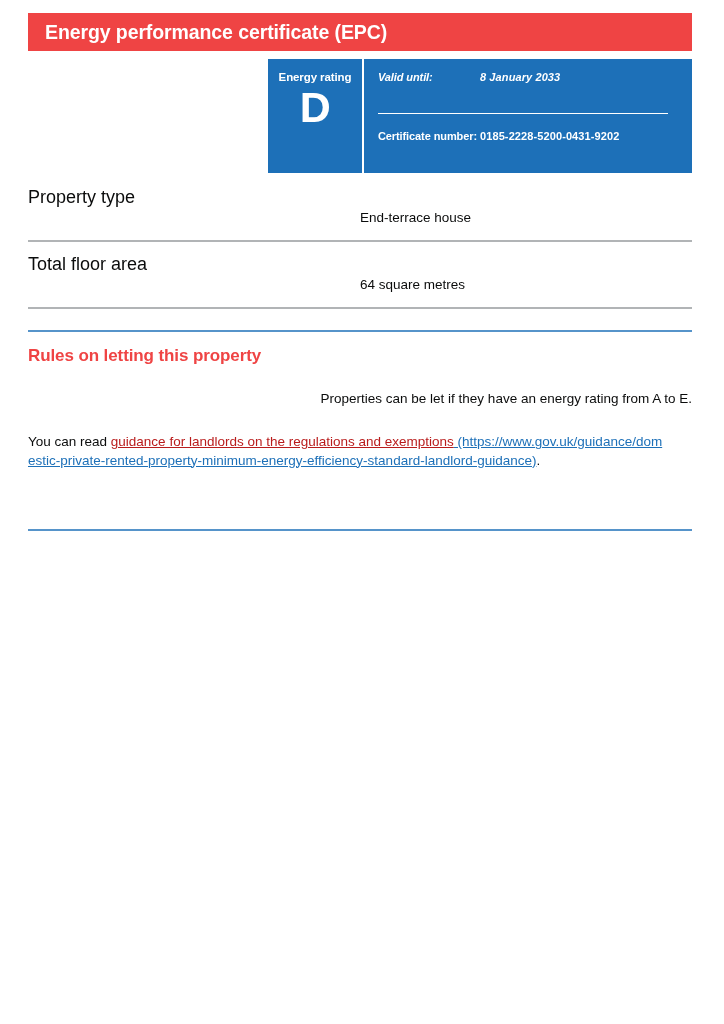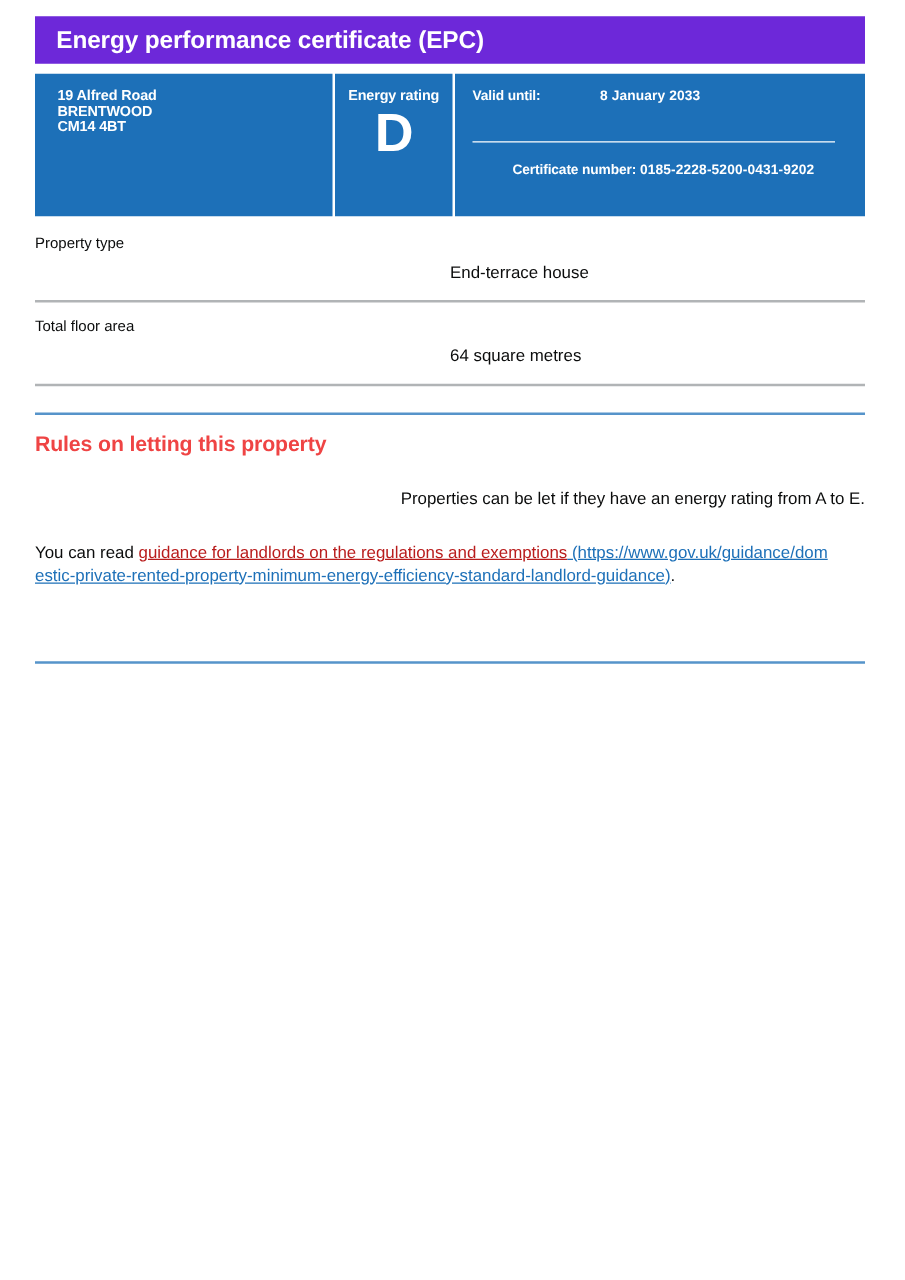--- a/index.html
+++ b/index.html
@@ -26,21 +26,21 @@
     background: #ffffff;
   }
 
   
   .header-bar {
     position: absolute;
     left: 28px;
     top: 13px;
     width: 664px;
     height: 38px;
-    background: #6d28d9;
+    background: #ef4444;
     box-sizing: border-box;
   }
   .header-title {
     position: absolute;
     left: 17px;
     top: 8px;
     color: #ffffff;
     font-size: 19.5px;
     font-weight: bold;
     letter-spacing: -0.1px;
@@ -101,22 +101,22 @@
     line-height: 47px;
     letter-spacing: -0.5px;
   }
 
   .cert-row {
     position: absolute;
     left: 0;
     width: 328px;
     height: 16px;
   }
-  .cert-row-valid { top: 12px; }
-  .cert-row-number { top: 71px; margin-left: 32px; }
+  .cert-row-valid { top: 12px; font-style: italic; }
+  .cert-row-number { top: 71px; }
   .cert-key {
     position: absolute;
     left: 14px;
     top: 0;
     color: #ffffff;
     font-size: 11px;
     font-weight: bold;
     letter-spacing: -0.1px;
     white-space: nowrap;
   }
@@ -146,21 +146,21 @@
     width: 664px;
     height: 66px;
   }
   .detail-row-0 { top: 176px; }
   .detail-row-1 { top: 243px; }
 
   .detail-key {
     position: absolute;
     left: 0;
     top: 11px;
-    font-size: 12px;
+    font-size: 18px;
     color: #0b0c0c;
     white-space: nowrap;
   }
   .detail-val {
     position: absolute;
     left: 332px;
     top: 11px;
     font-size: 13.5px;
     color: #0b0c0c;
     white-space: nowrap;
@@ -231,27 +231,20 @@
 <body>
 
 <div class="page">
 
   <div class="header-bar">
     <div class="header-title">Energy performance certificate (EPC)</div>
   </div>
 
   <div class="panels">
 
-    <div class="panel panel-address">
-      <div class="address-lines">
-        <div>19 Alfred Road</div>
-        <div>BRENTWOOD</div>
-        <div>CM14 4BT</div>
-      </div>
-    </div>
 
     <div class="panel panel-rating">
       <div class="rating-label">Energy rating</div>
       <div class="rating-letter">D</div>
     </div>
 
     <div class="panel panel-cert">
       <div class="cert-row cert-row-valid">
         <span class="cert-key">Valid until:</span>
         <span class="cert-val">8 January 2033</span>

